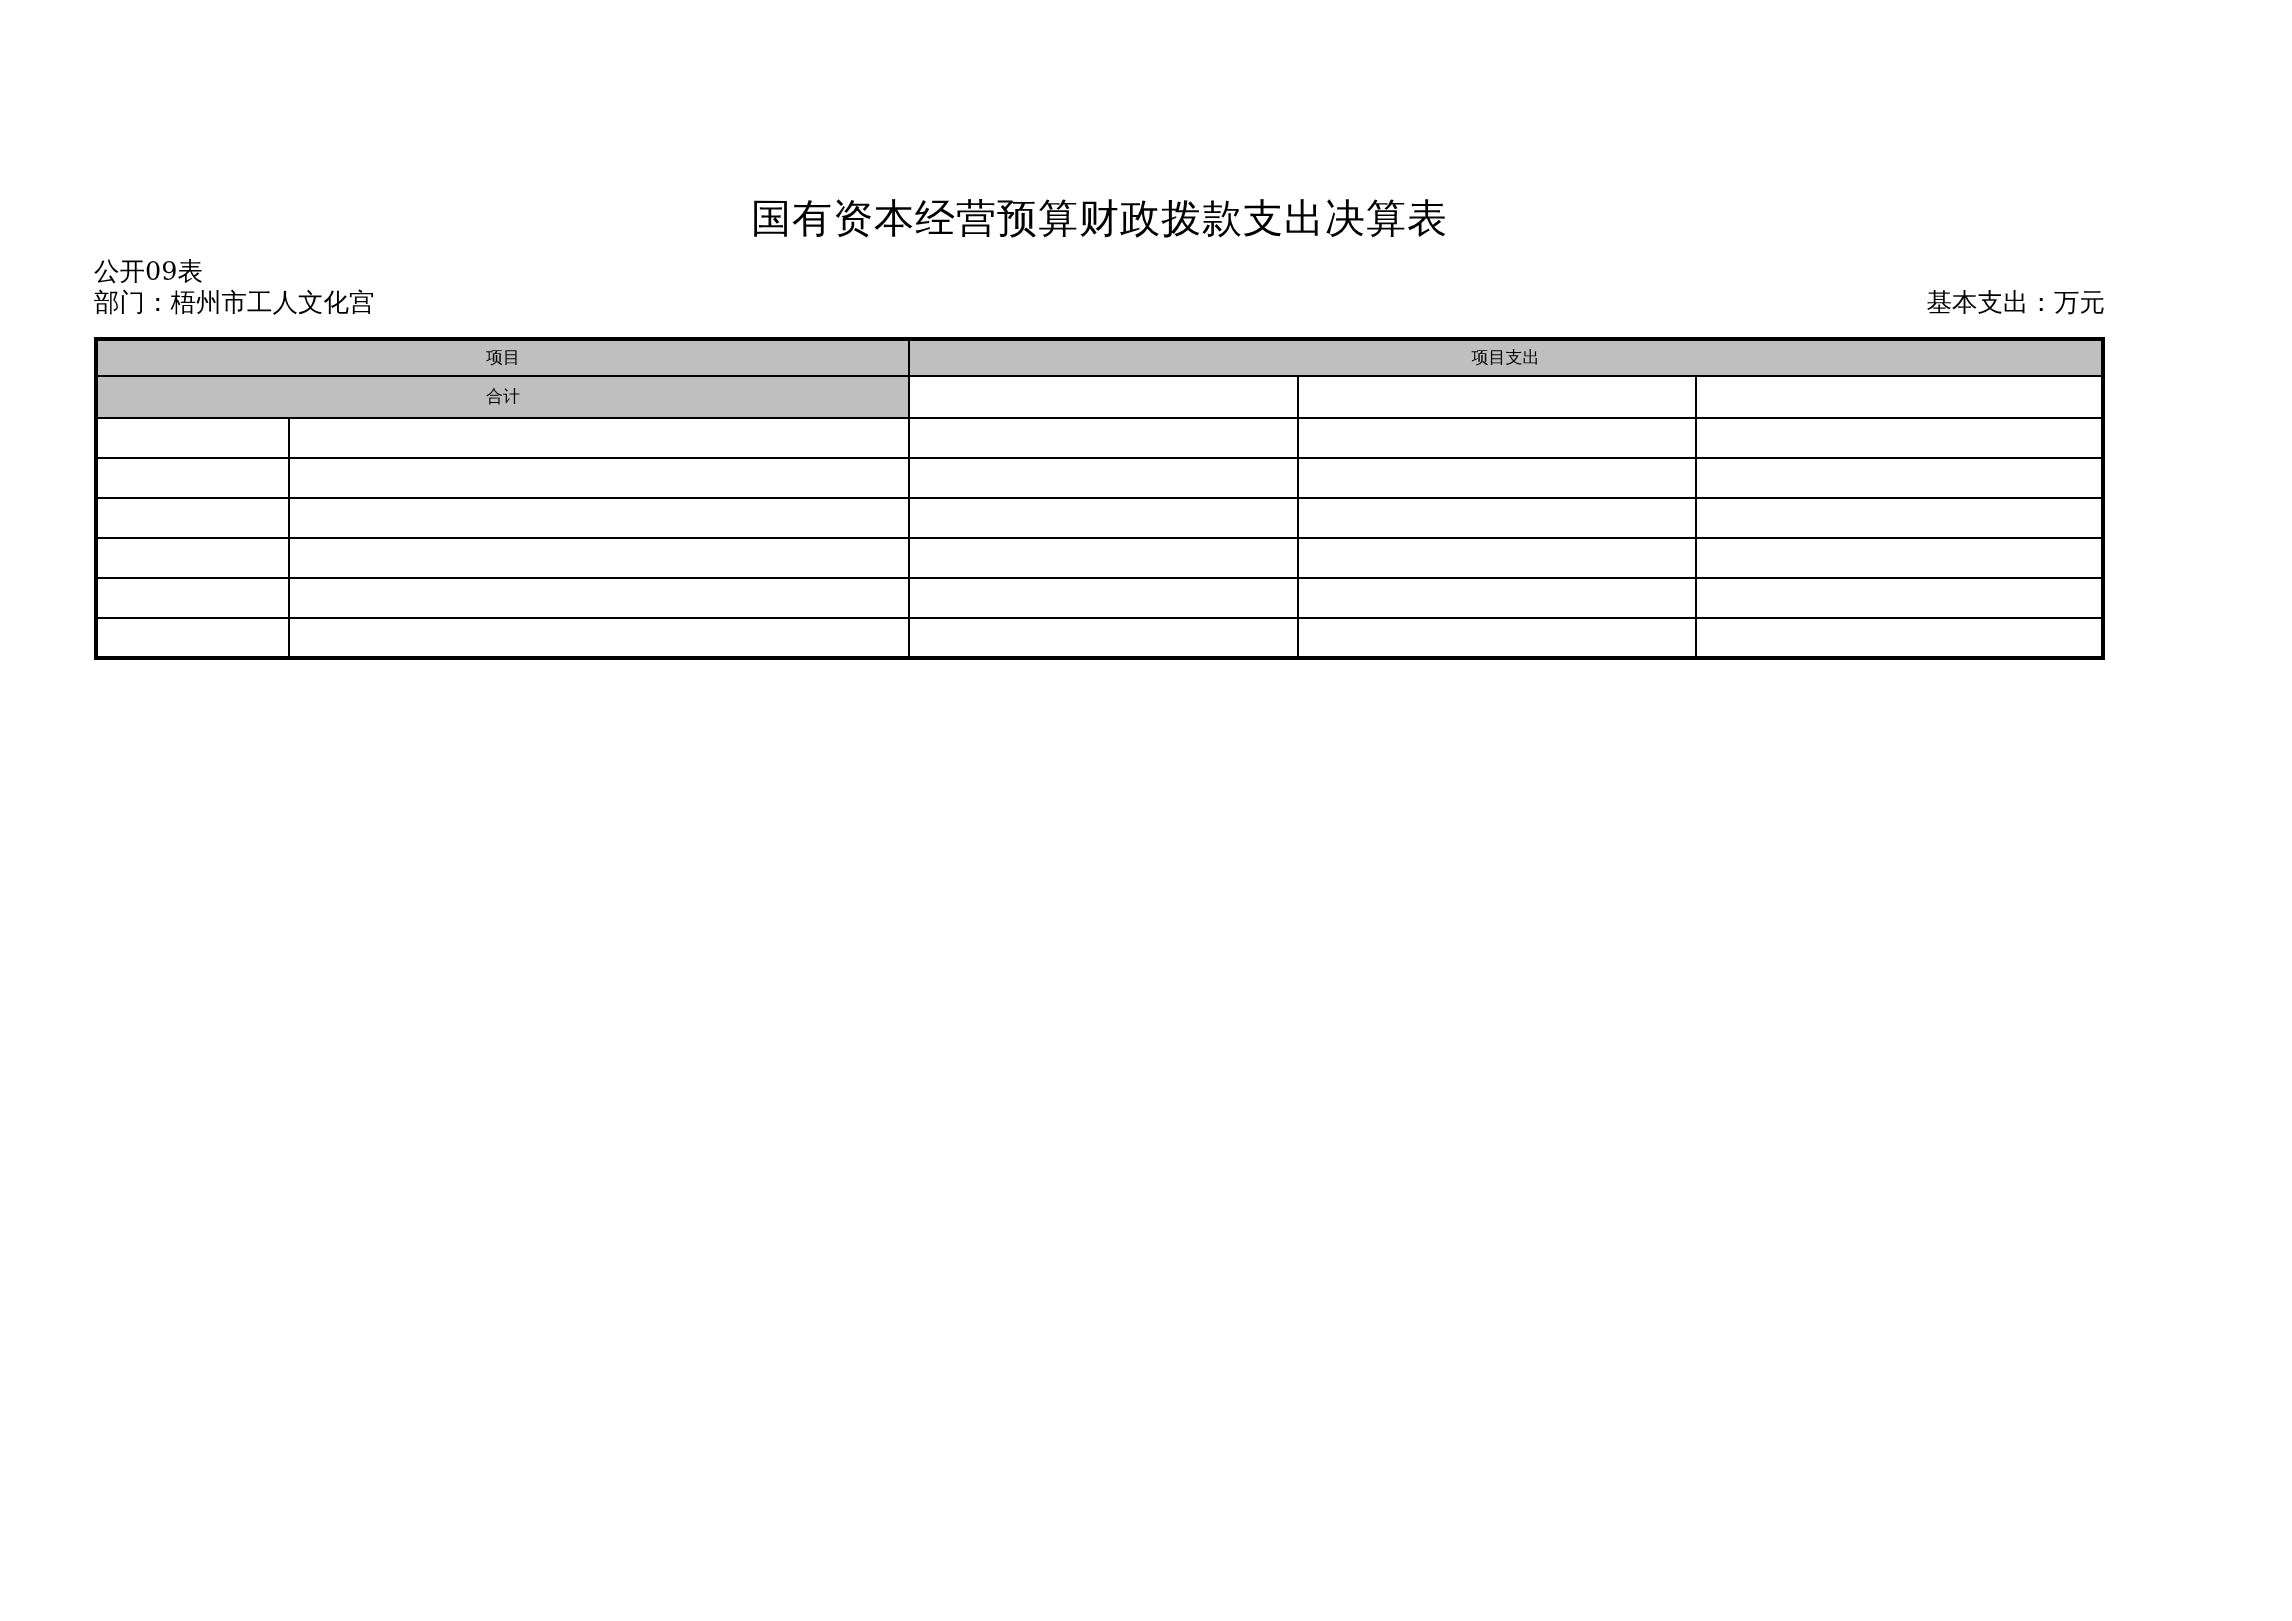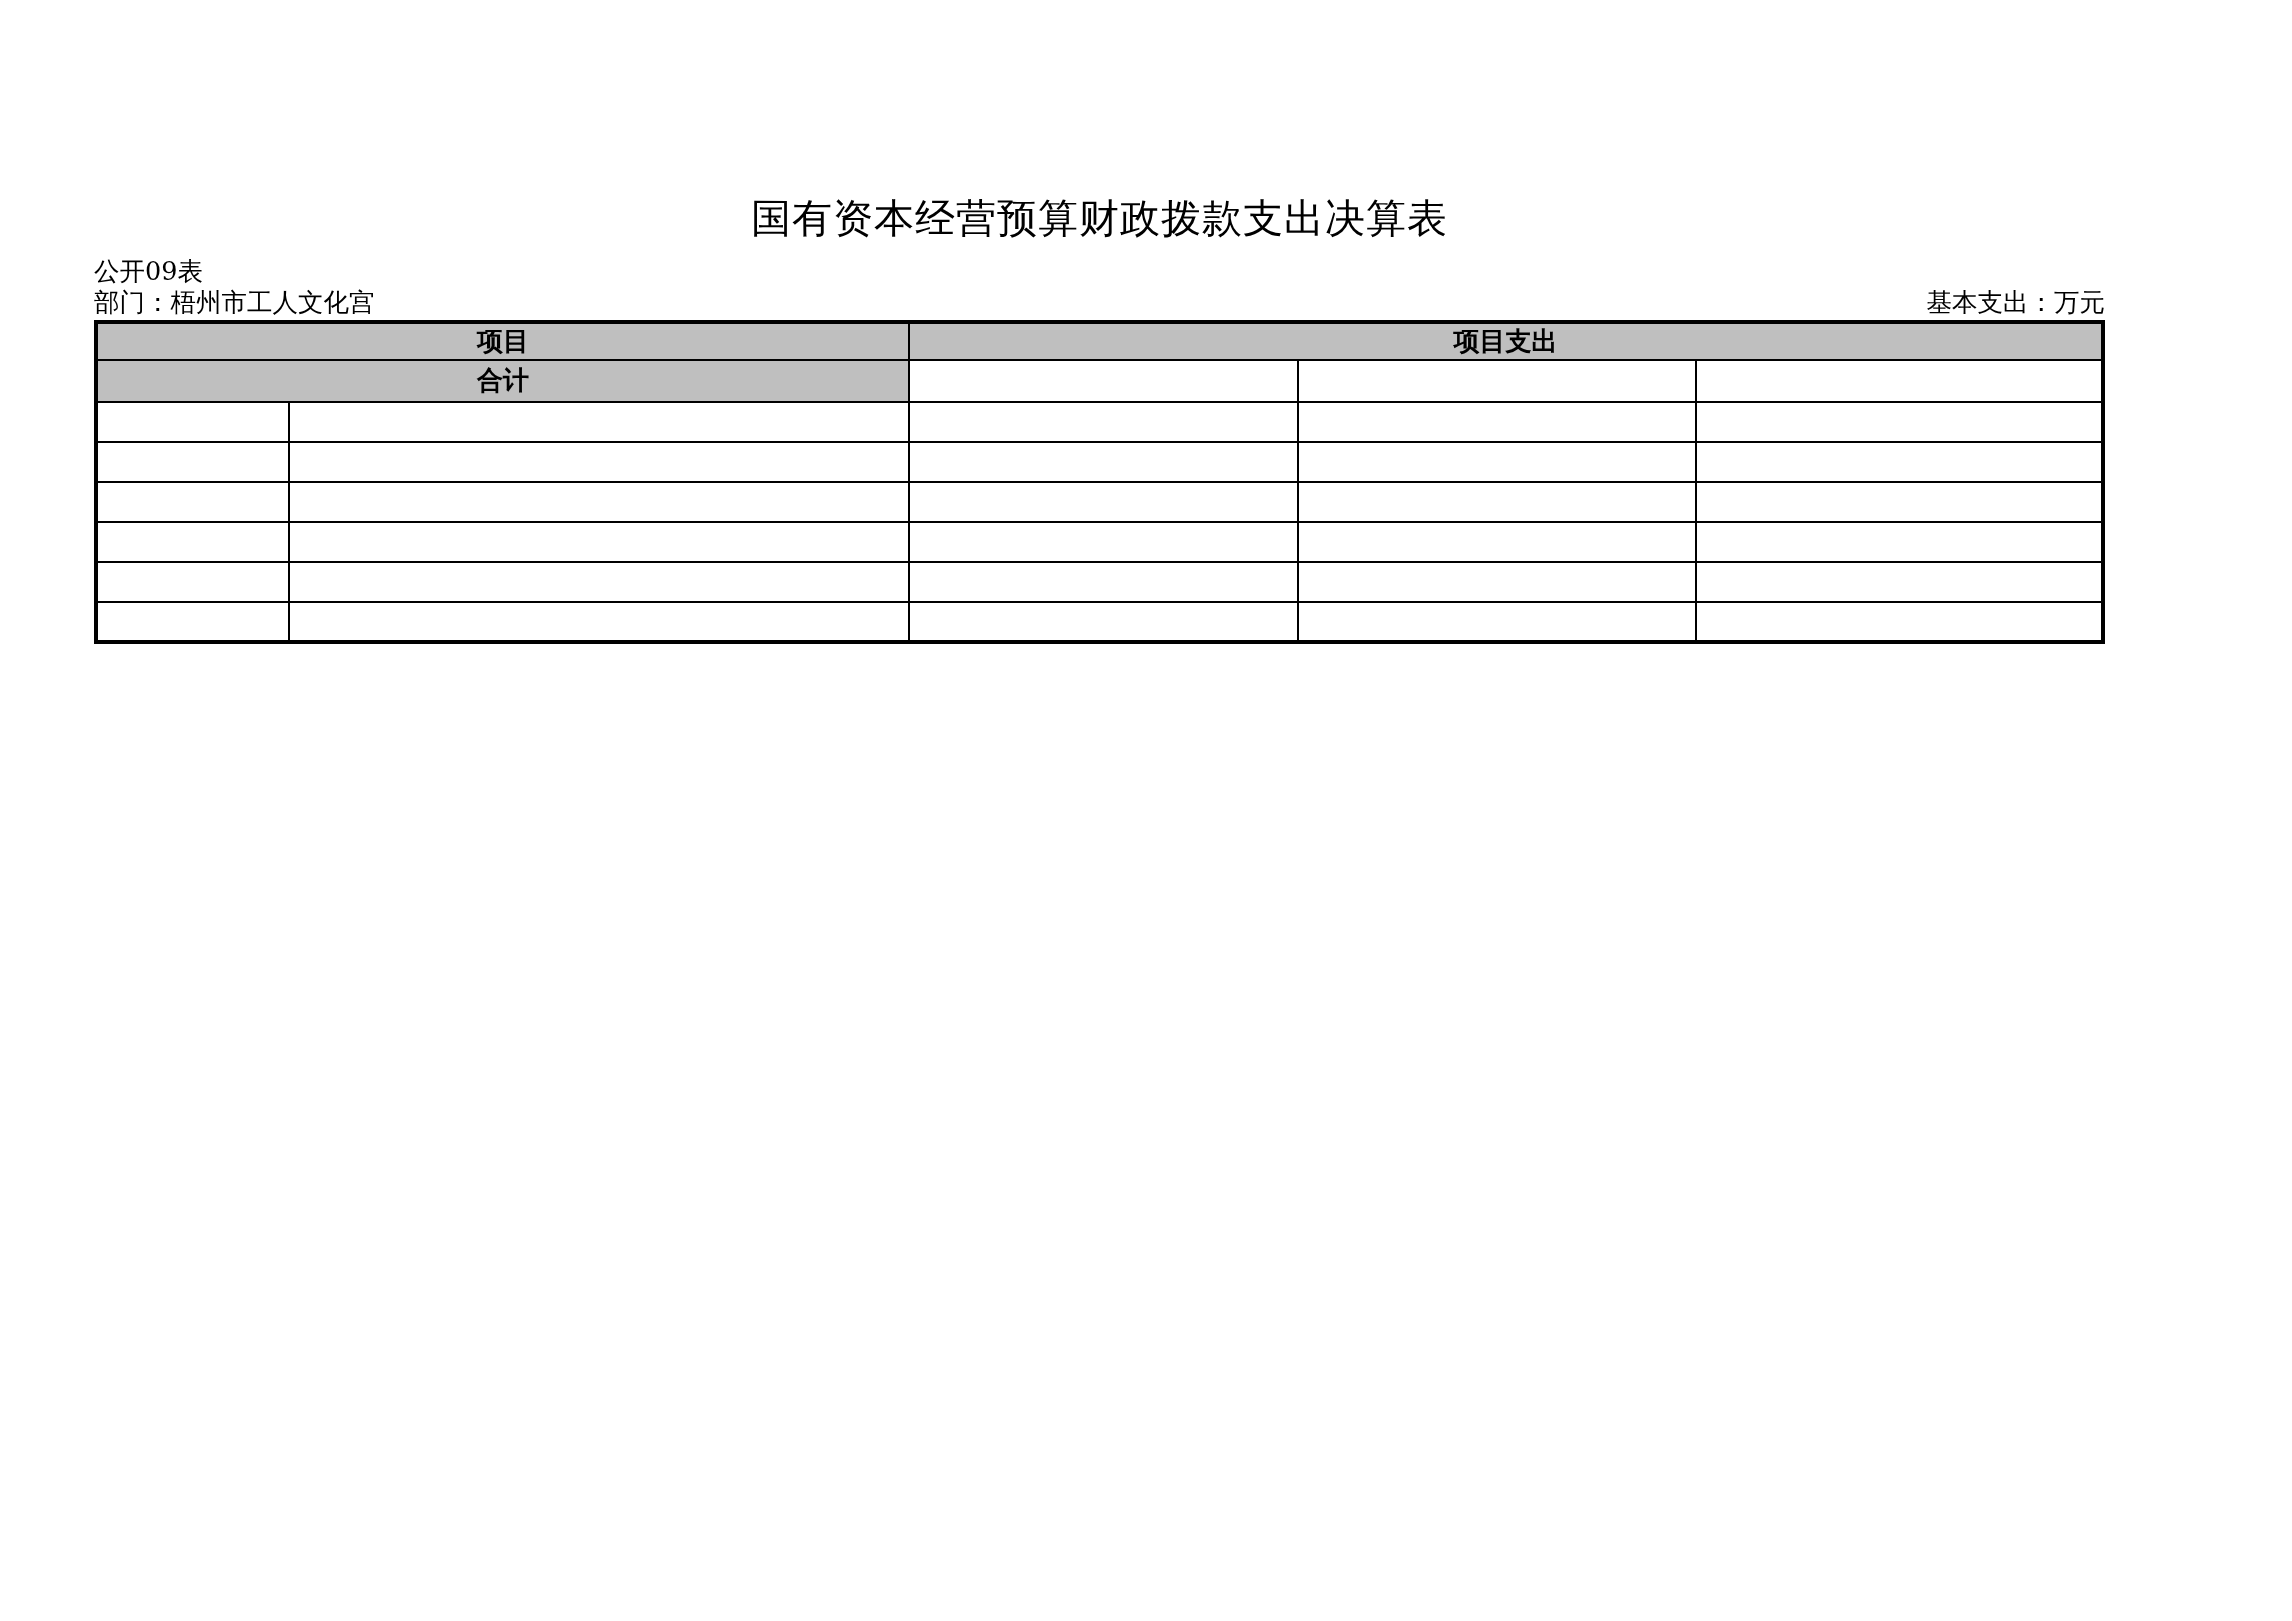--- a/index.html
+++ b/index.html
@@ -30,34 +30,34 @@
     font-size: 25.5px;
     line-height: 29px;
   }
   .meta-row {
     display: flex;
     justify-content: space-between;
     align-items: flex-end;
     font-size: 25.5px;
     line-height: 29px;
     margin-top: 2px;
-    padding-bottom: 3px;
+    padding-bottom: 20px;
   }
   table.budget-table {
     width: 100%;
     border-collapse: collapse;
     table-layout: fixed;
     border: 4.9px solid #000;
   }
   .budget-table th, .budget-table td {
     border: 2.9px solid #000;
     text-align: center;
     vertical-align: middle;
-    font-weight: bold;
-    font-size: 26px;
+    font-weight: normal;
+    font-size: 17px;
     padding: 0 11.8px;
     overflow: hidden;
   }
   .gray { background: #bfbfbf; }
   col.c1 { width: 9.6%; }
   col.c2 { width: 30.9%; }
   col.c3 { width: 19.4%; }
   col.c4 { width: 19.8%; }
   col.c5 { width: 20.3%; }
   tr.r-group th { height: 37px; }

